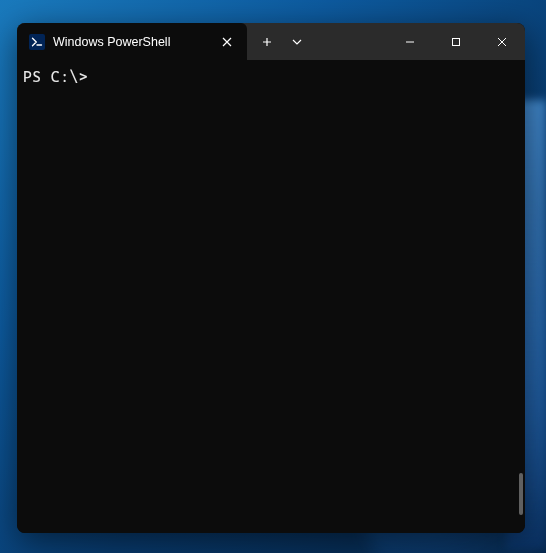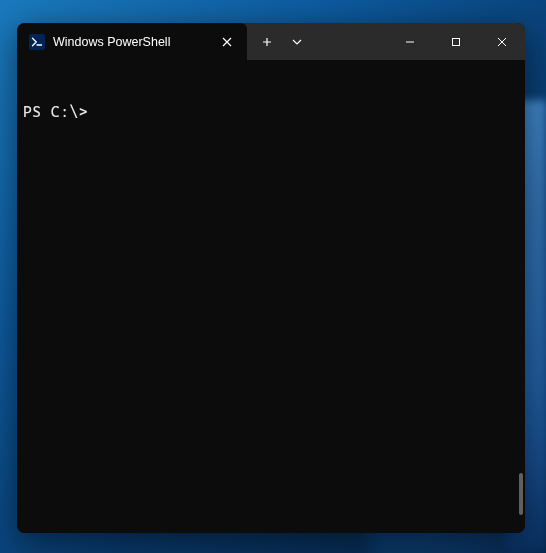--- a/index.html
+++ b/index.html
@@ -123,21 +123,20 @@
       padding: 8px 6px;
       font-family: 'Cascadia Mono', 'Consolas', monospace;
       font-size: 15px;
       color: #cccccc;
       position: relative;
       cursor: text;
     }
     .prompt-line {
       display: flex;
       align-items: flex-end;
-      margin-top: 35px;
     }
     .prompt {
       color: #e6e6e6;
       white-space: pre;
       letter-spacing: 0.5px;
     }
     .scroll-indicator {
       position: absolute;
       right: 2px;
       bottom: 18px;

